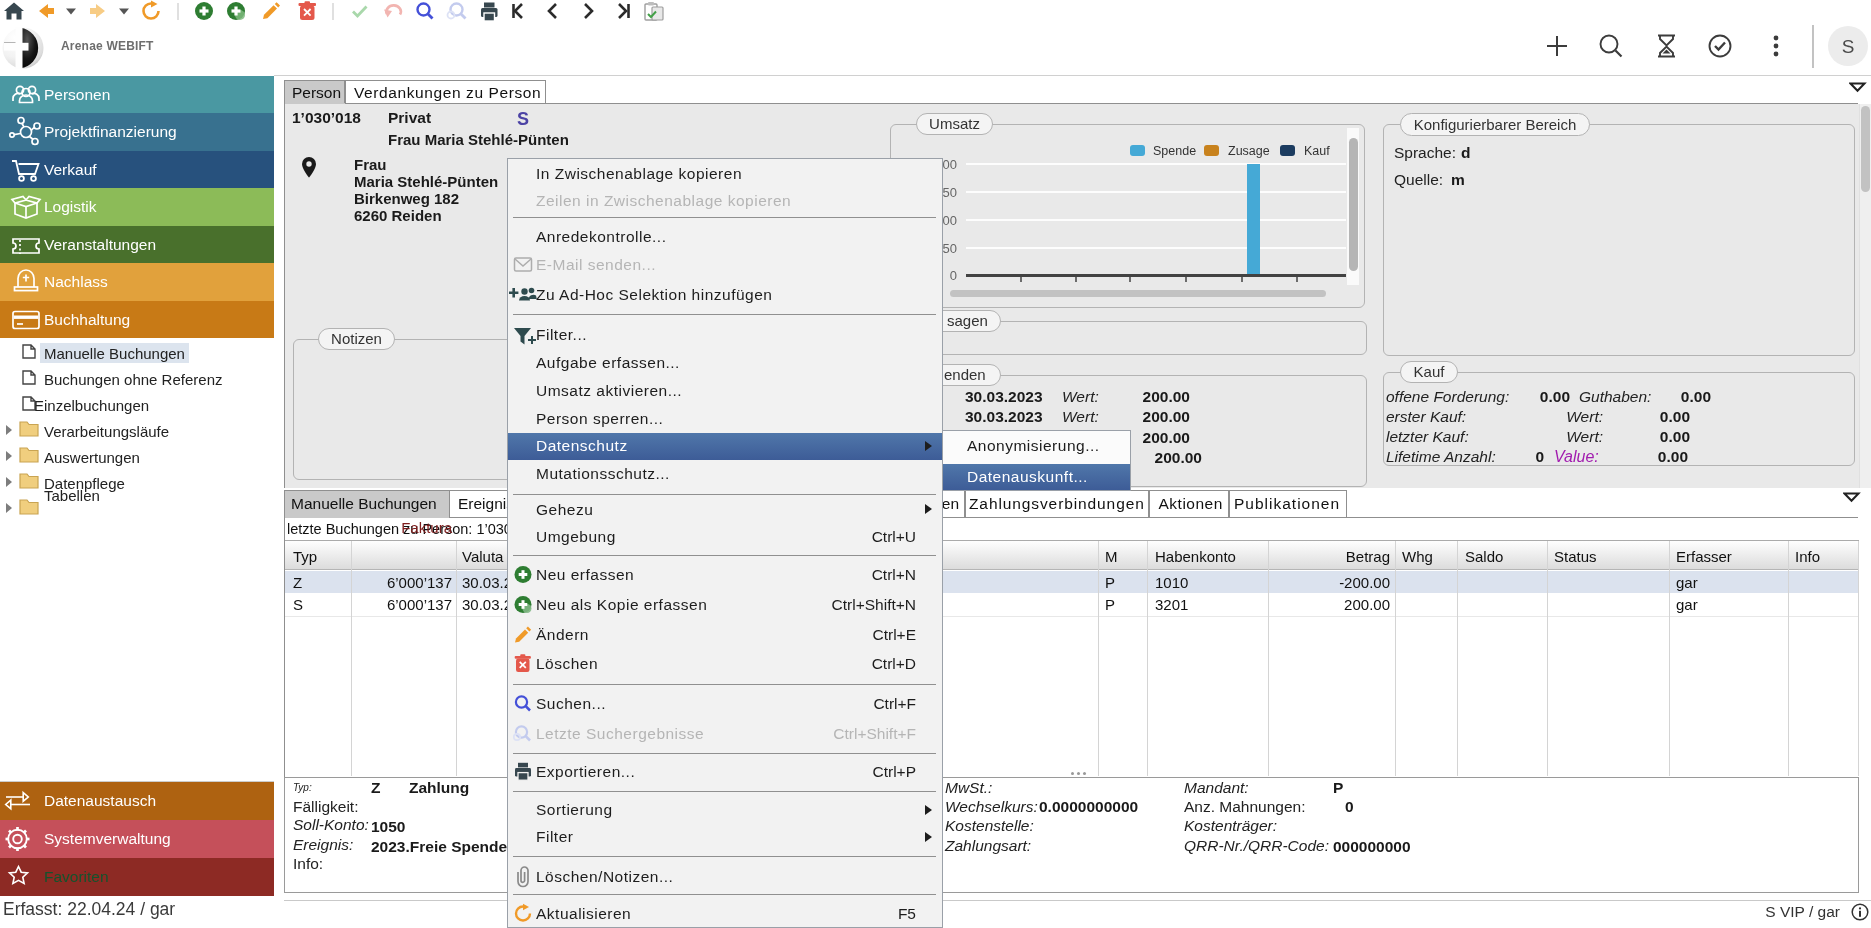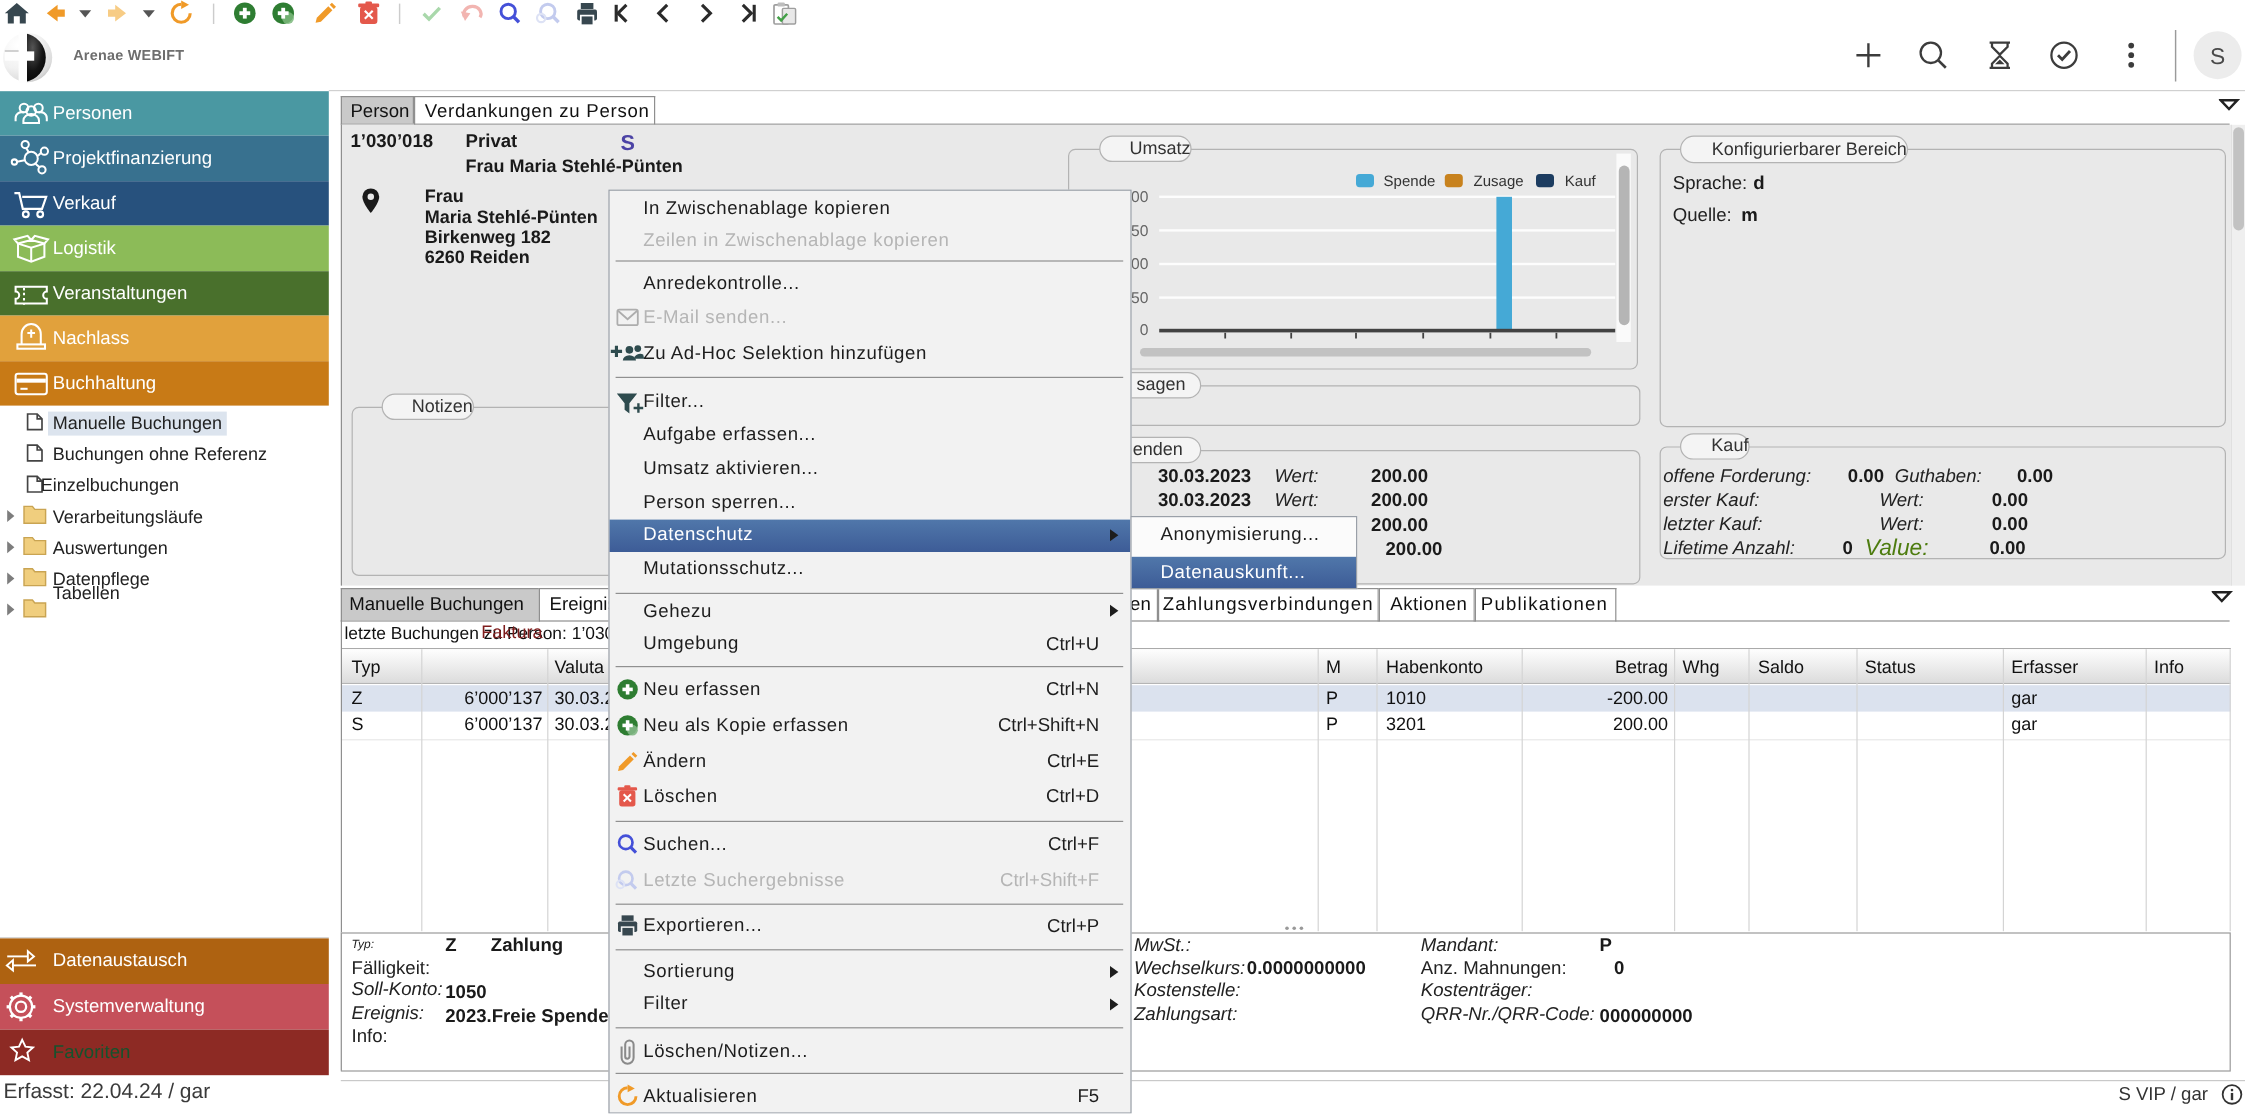--- a/index.html
+++ b/index.html
@@ -4,21 +4,21 @@
 <style>
 html,body{margin:0;padding:0}
 body{width:1871px;height:928px;overflow:hidden;background:#fff;font-family:"Liberation Sans",sans-serif;color:#222}
 #app{position:absolute;left:0;top:0;width:1871px;height:928px;overflow:hidden}
 .a{position:absolute}
 .tc{position:absolute;white-space:nowrap;transform:translateY(-50%);line-height:1}
 .tr{position:absolute;white-space:nowrap;transform:translate(-100%,-50%);line-height:1}
 .b{font-weight:bold}
 .i{font-style:italic}
 .fs{border:1px solid #b3b3b3;border-radius:6px;position:absolute;box-sizing:border-box}
-.pill{position:absolute;box-sizing:border-box;background:#f4f4f4;border:1px solid #b3b3b3;border-radius:12px;font-size:15px;color:#333;text-align:right;z-index:3}
+.pill{position:absolute;box-sizing:border-box;background:#f4f4f4;border:1px solid #b3b3b3;border-radius:12px;font-size:15px;color:#333;text-align:center;z-index:3}
 .vline{position:absolute;width:1px;background:#d4d4d4}
 .mitext{position:absolute;white-space:nowrap;transform:translateY(-50%);font-size:15.5px;color:#1d1d1d;left:29px;letter-spacing:0.5px}
 .msep{position:absolute;left:7px;width:422px;height:1px;background:#909090}
 </style>
 </head>
 <body>
 <div id="app">
 
 <div id="toolbar" class="a" style="left:0;top:0;width:1871px;height:25px;background:#fff">
 <svg width="680" height="25" style="position:absolute;left:0;top:0">
@@ -357,21 +357,21 @@
 <div class="tc i" style="left:1579px;top:397px;font-size:15.5px;color:#222">Guthaben:</div>
 <div class="tr b" style="left:1711px;top:397px;font-size:15.5px;color:#1a1a1a">0.00</div>
 <div class="tc i" style="left:1386px;top:416.5px;font-size:15.5px;color:#222">erster Kauf:</div>
 <div class="tr i" style="left:1603px;top:416.5px;font-size:15.5px;color:#222">Wert:</div>
 <div class="tr b" style="left:1690px;top:416.5px;font-size:15.5px;color:#1a1a1a">0.00</div>
 <div class="tc i" style="left:1386px;top:436.5px;font-size:15.5px;color:#222">letzter Kauf:</div>
 <div class="tr i" style="left:1603px;top:436.5px;font-size:15.5px;color:#222">Wert:</div>
 <div class="tr b" style="left:1690px;top:436.5px;font-size:15.5px;color:#1a1a1a">0.00</div>
 <div class="tc i" style="left:1386px;top:456.5px;font-size:15.5px;color:#222">Lifetime Anzahl:</div>
 <div class="tr b" style="left:1544px;top:456.5px;font-size:15.5px;color:#1a1a1a">0</div>
-<div class="tc i" style="left:1554px;top:456.5px;font-size:19px;color:#4d7c0f">Value:</div>
+<div class="tc i" style="left:1554px;top:456.5px;font-size:16px;color:#a21caf">Value:</div>
 <div class="tr b" style="left:1688px;top:456.5px;font-size:15.5px;color:#1a1a1a">0.00</div>
 
 <div class="a" style="left:1072px;top:487px;width:3px;height:3px;border-radius:50%;background:#999;box-shadow:6px 0 0 #999,12px 0 0 #999"></div>
 </div>
 
 <div id="mainbottom">
 
 <div class="a" style="left:283.5px;top:490px;width:1575px;height:27px;background:#fff"></div>
 <div class="a" style="left:283.5px;top:490px;width:166px;height:27.5px;background:#c9c9c9;border:1px solid #8f8f8f;border-bottom:none;box-sizing:border-box"></div>
 <div class="a" style="left:449px;top:490px;width:120px;height:27.5px;background:#fff;border:1px solid #8f8f8f;border-bottom:none;box-sizing:border-box"></div>

